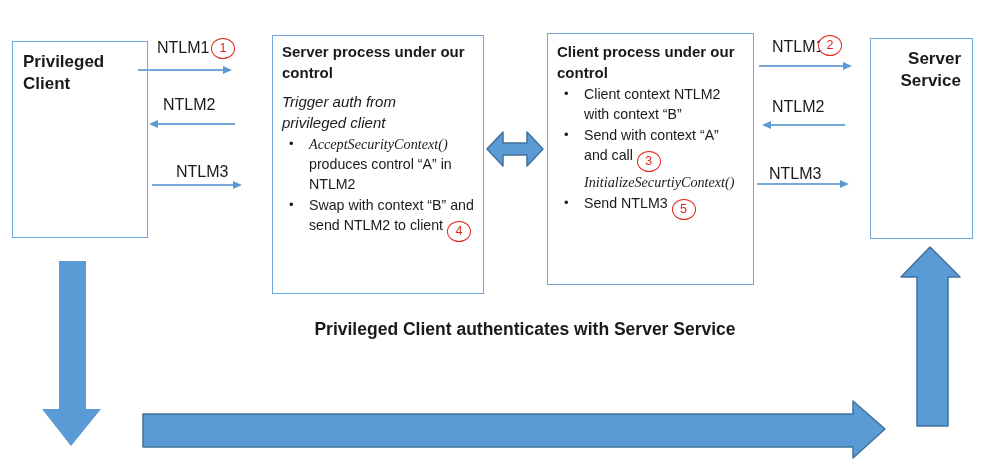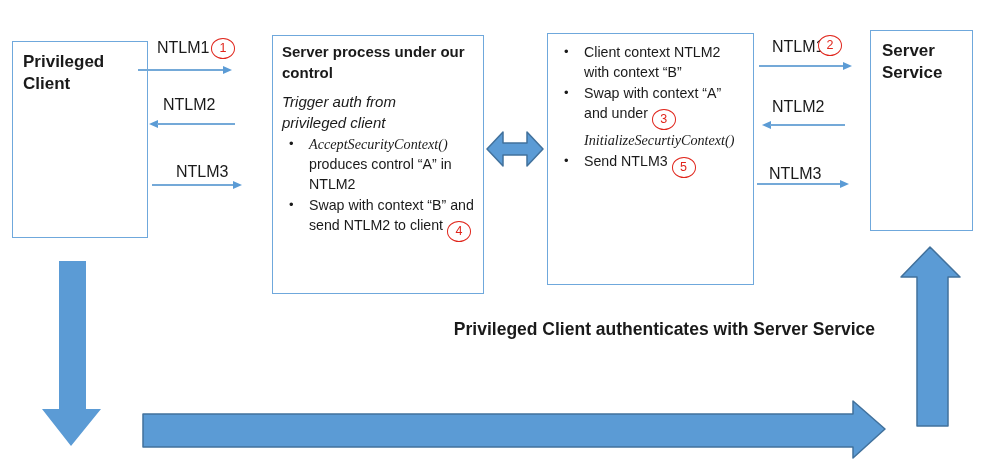--- a/index.html
+++ b/index.html
@@ -7,21 +7,21 @@
   #canvas {
     position:relative; width:1000px; height:465px; background:#ffffff;
     overflow:hidden; color:#1a1a1a;
   }
 
   
   .box { position:absolute; background:#fff; border:1px solid #6fa8dc; }
   #box-privileged { left:12px; top:41px; width:136px; height:197px; padding:9px 10px; }
   #box-server-proc { left:272px; top:35px; width:212px; height:259px; padding:5px 9px; }
   #box-client-proc { left:547px; top:33px; width:207px; height:252px; padding:7px 9px; }
-  #box-server-svc { left:870px; top:30px; width:103px; height:201px; padding:9px 11px; }
+  #box-server-svc { left:870px; top:38px; width:103px; height:201px; padding:9px 11px;text-align:right; }
 
   .big-title { font-size:17px; font-weight:bold; line-height:1.3; }
   .proc-title { font-size:15px; font-weight:bold; line-height:21px; }
   .proc-sub { font-size:15px; font-style:italic; line-height:21px; }
   .sub-narrow { max-width:150px;margin-top:8px; }
 
   .bullets { margin-top:1px; }
   .bullet { position:relative; padding-left:27px; font-size:14.2px; line-height:20px; margin-bottom:1px; }
   .bullet .marker { position:absolute; left:7px; top:0; font-size:13px; }
   .it { font-style:italic;font-family:Liberation Serif, serif; }
@@ -60,21 +60,21 @@
   
   .shape { position:absolute; }
   #bidir-arrow { left:486px; top:129px; }
   #down-arrow { left:42px; top:261px; }
   #bottom-arrow { left:142px; top:399px; }
   #up-arrow { left:900px; top:246px; }
 
   
   #caption {
     position:absolute; left:175px; top:319px; width:700px;
-    text-align:right; font-size:17.5px; font-weight:bold;
+    text-align:center; font-size:17.5px; font-weight:bold;
   }
 </style>
 </head>
 <body>
 
 <div id="canvas">
 
   <div class="box" id="box-privileged">
     <div class="big-title">Privileged Client</div>
   </div>
@@ -88,28 +88,29 @@
         <span class="it">AcceptSecurityContext()</span><span> produces control “A” in NTLM2</span>
       </div>
       <div class="bullet">
         <span class="marker">•</span>
         <span>Swap with context “B” and send NTLM2 to client </span><span class="badge">4</span>
       </div>
     </div>
   </div>
 
   <div class="box" id="box-client-proc">
+    <div class="proc-title">Client process under our control</div>
     <div class="bullets">
       <div class="bullet">
         <span class="marker">•</span>
         <span>Client context NTLM2 with context “B”</span>
       </div>
       <div class="bullet">
         <span class="marker">•</span>
-        <span>Swap with context “A” and under </span><span class="badge">3</span>
+        <span>Send with context “A” and call </span><span class="badge">3</span>
         <span class="it">InitializeSecurtiyContext()</span>
       </div>
       <div class="bullet">
         <span class="marker">•</span>
         <span>Send NTLM3 </span><span class="badge">5</span>
       </div>
     </div>
   </div>
 
   <div class="box" id="box-server-svc">

